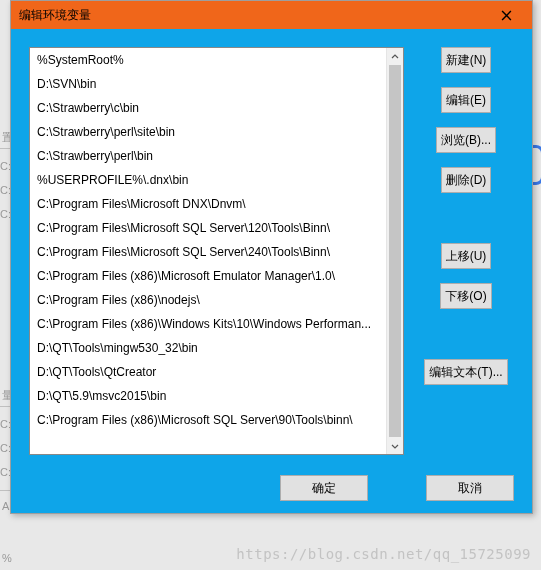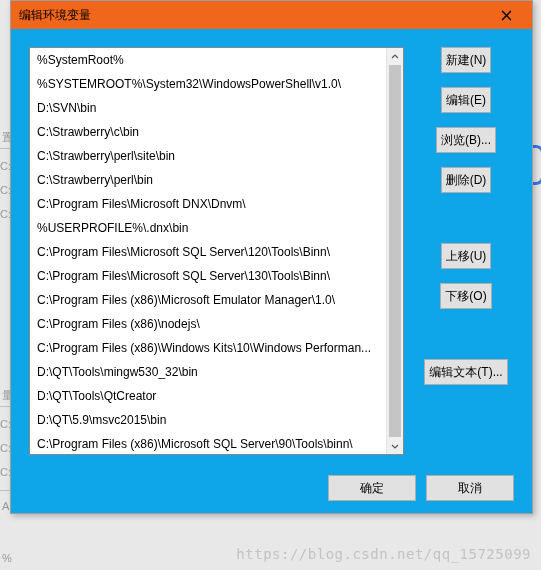--- a/index.html
+++ b/index.html
@@ -173,21 +173,21 @@
     padding: 0 4px;
     white-space: nowrap;
   }
   .footer {
     display: flex;
     justify-content: flex-end;
     gap: 10px;
     padding-top: 20px;
     flex-shrink: 0;
   }
-  .footer button.win { width: 88px; }
+  .footer button.win { width: 88px; margin-left: 48px; }
 </style>
 </head>
 <body>
 
 <div class="bg-fragments">
   <span class="txt" style="left:2px; top:130px">置</span>
   <span class="txt" style="left:0px; top:160px">C:</span>
   <span class="txt" style="left:0px; top:184px">C:</span>
   <span class="txt" style="left:0px; top:208px">C:</span>
   <span class="txt" style="left:2px; top:388px">量</span>
@@ -212,29 +212,28 @@
           <path d="M1 1 L9 9 M9 1 L1 9" stroke="#000" stroke-width="1.3" fill="none"></path>
         </svg>
     </div>
   </div>
 
   <div class="content">
     <div class="main-row">
       <div class="listbox">
         <div class="list-inner" id="list-inner" style="padding-right: 17px;">
             <div class="list-item">%SystemRoot%</div>
-            <div class="list-item">%SYSTEMROOT%\System32\WindowsPowerShell\v1.0\</div>
             <div class="list-item">D:\SVN\bin</div>
             <div class="list-item">C:\Strawberry\c\bin</div>
             <div class="list-item">C:\Strawberry\perl\site\bin</div>
             <div class="list-item">C:\Strawberry\perl\bin</div>
+            <div class="list-item">%USERPROFILE%\.dnx\bin</div>
             <div class="list-item">C:\Program Files\Microsoft DNX\Dnvm\</div>
-            <div class="list-item">%USERPROFILE%\.dnx\bin</div>
             <div class="list-item">C:\Program Files\Microsoft SQL Server\120\Tools\Binn\</div>
-            <div class="list-item">C:\Program Files\Microsoft SQL Server\130\Tools\Binn\</div>
+            <div class="list-item">C:\Program Files\Microsoft SQL Server\240\Tools\Binn\</div>
             <div class="list-item">C:\Program Files (x86)\Microsoft Emulator Manager\1.0\</div>
             <div class="list-item">C:\Program Files (x86)\nodejs\</div>
             <div class="list-item">C:\Program Files (x86)\Windows Kits\10\Windows Performan...</div>
             <div class="list-item">D:\QT\Tools\mingw530_32\bin</div>
             <div class="list-item">D:\QT\Tools\QtCreator</div>
             <div class="list-item">D:\QT\5.9\msvc2015\bin</div>
             <div class="list-item">C:\Program Files (x86)\Microsoft SQL Server\90\Tools\binn\</div>
           </div>
         <div class="scrollbar">
           <div class="sb-btn">

